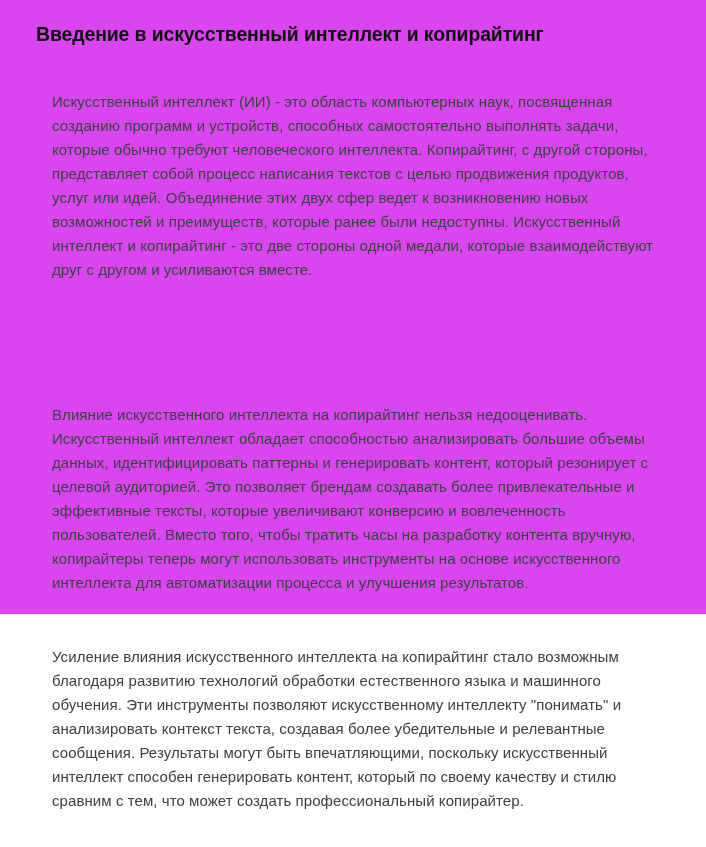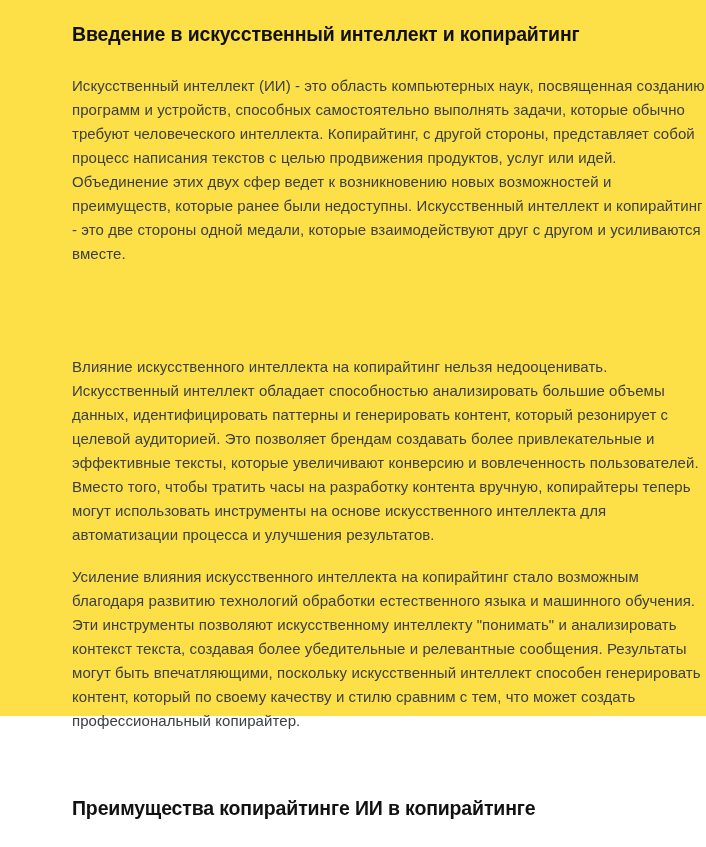--- a/index.html
+++ b/index.html
@@ -12,45 +12,45 @@
     width: 706px;
     height: 847px;
     overflow: hidden;
     font-family: "Liberation Sans", "DejaVu Sans", sans-serif;
     -webkit-font-smoothing: antialiased;
   }
 
   .page {
     position: relative;
     width: 706px;
-    height: 716px;
-    background: #fde047;
+    height: 614px;
+    background: #d946ef;
     box-sizing: border-box;
-    padding: 0 26px 0 72px;
+    padding: 0 26px 0 36px;
   }
 
   .article {
     width: 634px;
   }
 
   .section-heading {
     font-size: 19.5px;
     font-weight: 700;
     line-height: 26px;
     color: #111111;
     letter-spacing: -0.15px;
     margin: 0;
     white-space: nowrap;
   }
 
   .body-paragraph {
     font-size: 15px;
     line-height: 24px;
     color: #3c4043;
-    margin: 0;
+    margin: 16px;
     letter-spacing: 0.005em;
     text-align: left;
   }
 
   
   .spacer-h1-top   { height: 21px; }
   .spacer-h-to-p   { height: 27px; }
   .spacer-p-to-p   { height: 18px; }
   .spacer-p-to-h   { height: 62px; }
 </style>

